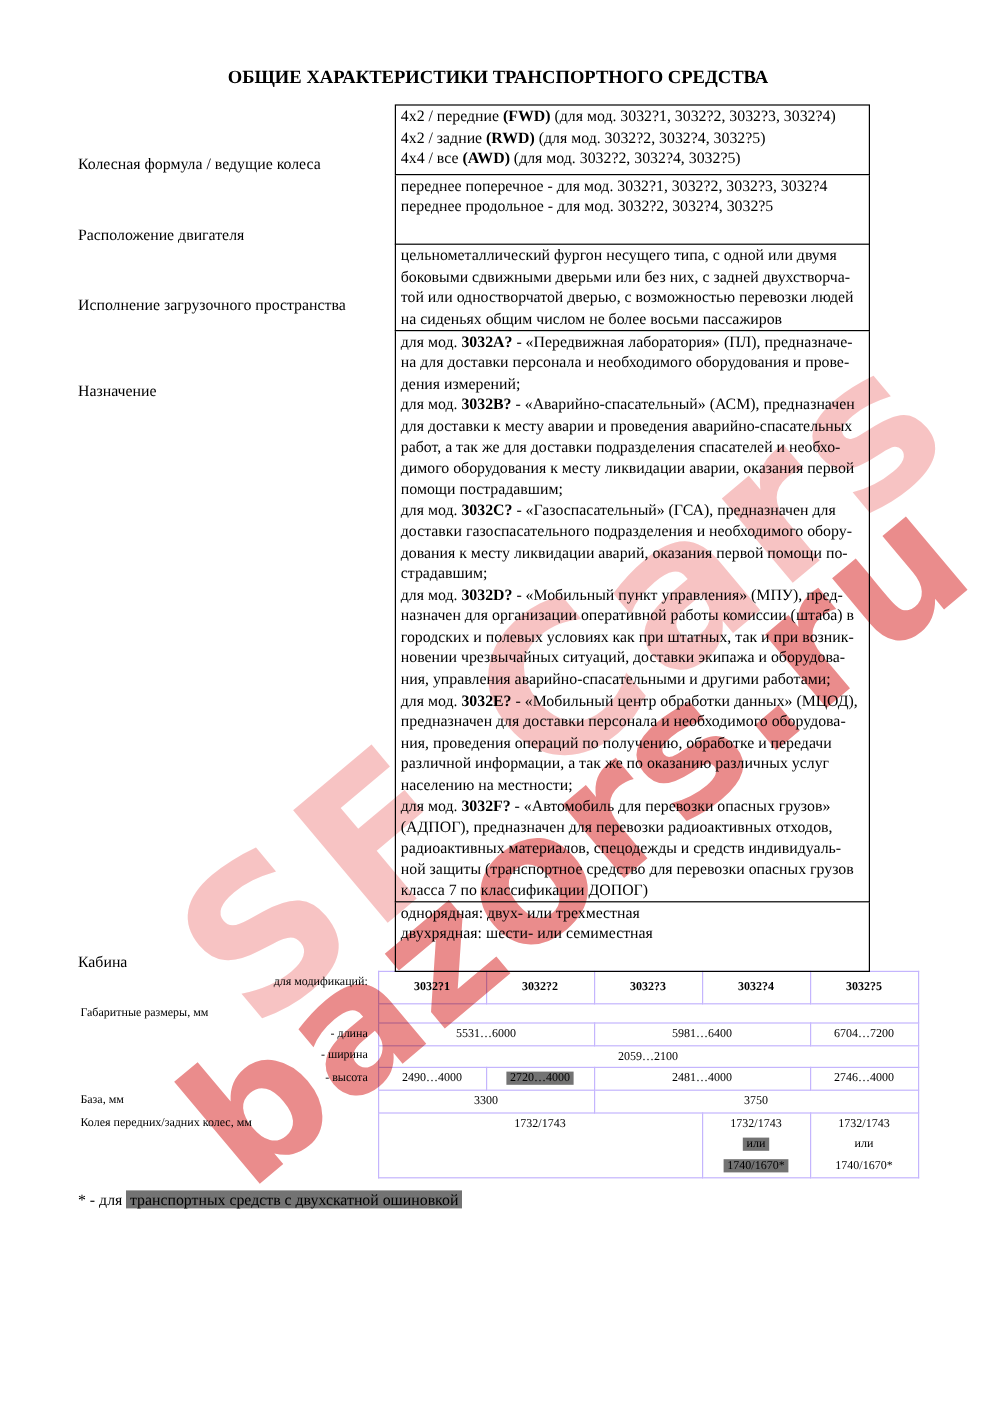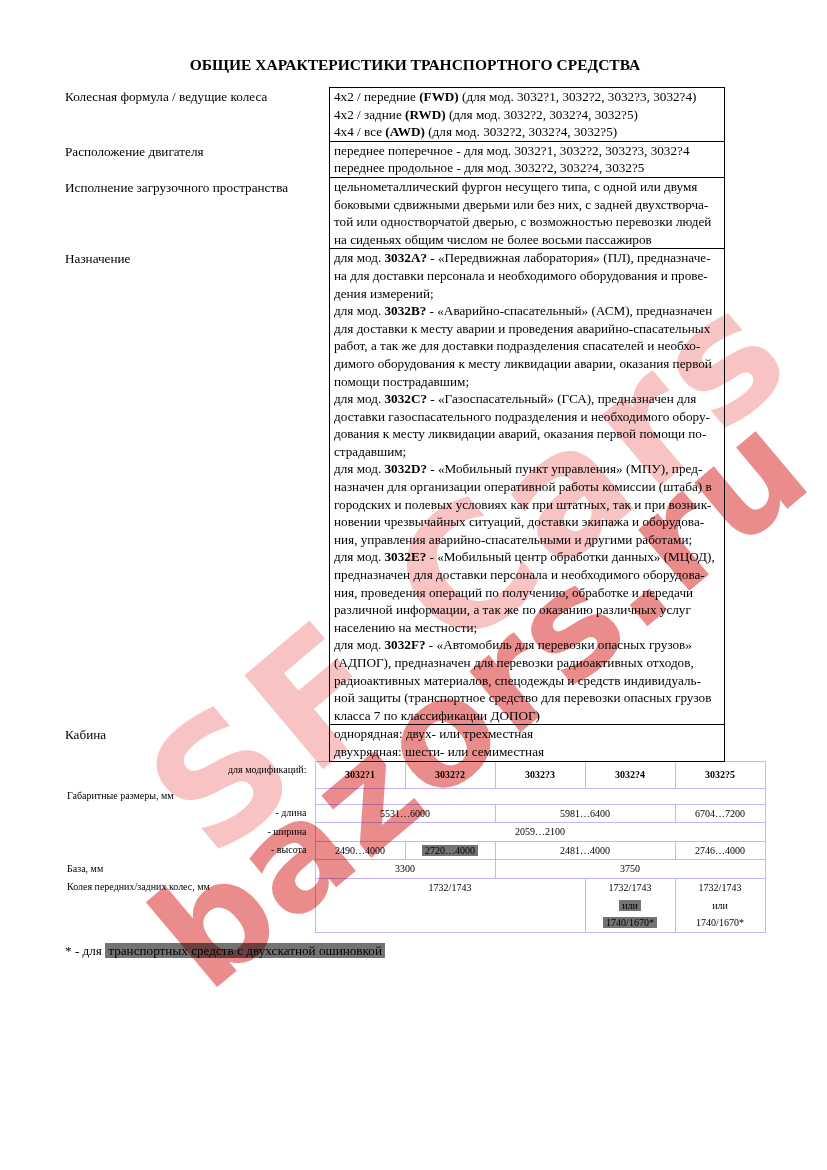--- a/index.html
+++ b/index.html
@@ -9,21 +9,21 @@
   }
   .sheet{position:absolute;inset:0;}
   .content{position:absolute;left:65px;top:56px;width:700px;}
   .title{width:700px;text-align:center;font-weight:bold;font-size:15.5px;line-height:18px;margin-bottom:13px;}
 
   
   .spec-table{width:700px;}
   .spec-row{display:flex;align-items:stretch;}
   .spec-label{
     width:250px;box-sizing:border-box;padding:1px 10px 0 0;
-    font-size:13.2px;line-height:17.6px;
+    font-size:13.2px;line-height:17.6px;margin-top:40px;
   }
   .spec-value{
     width:396px;box-sizing:border-box;border:1px solid #000;border-top:none;
     padding:0 4px;font-size:13.2px;line-height:17.6px;white-space:pre-line;margin-left:14px;
   }
   .spec-row:first-child .spec-value{border-top:1px solid #000;}
   .b{font-weight:bold;}
 
   
   table.mods{border-collapse:collapse;table-layout:fixed;width:700px;margin-top:-1px;}

